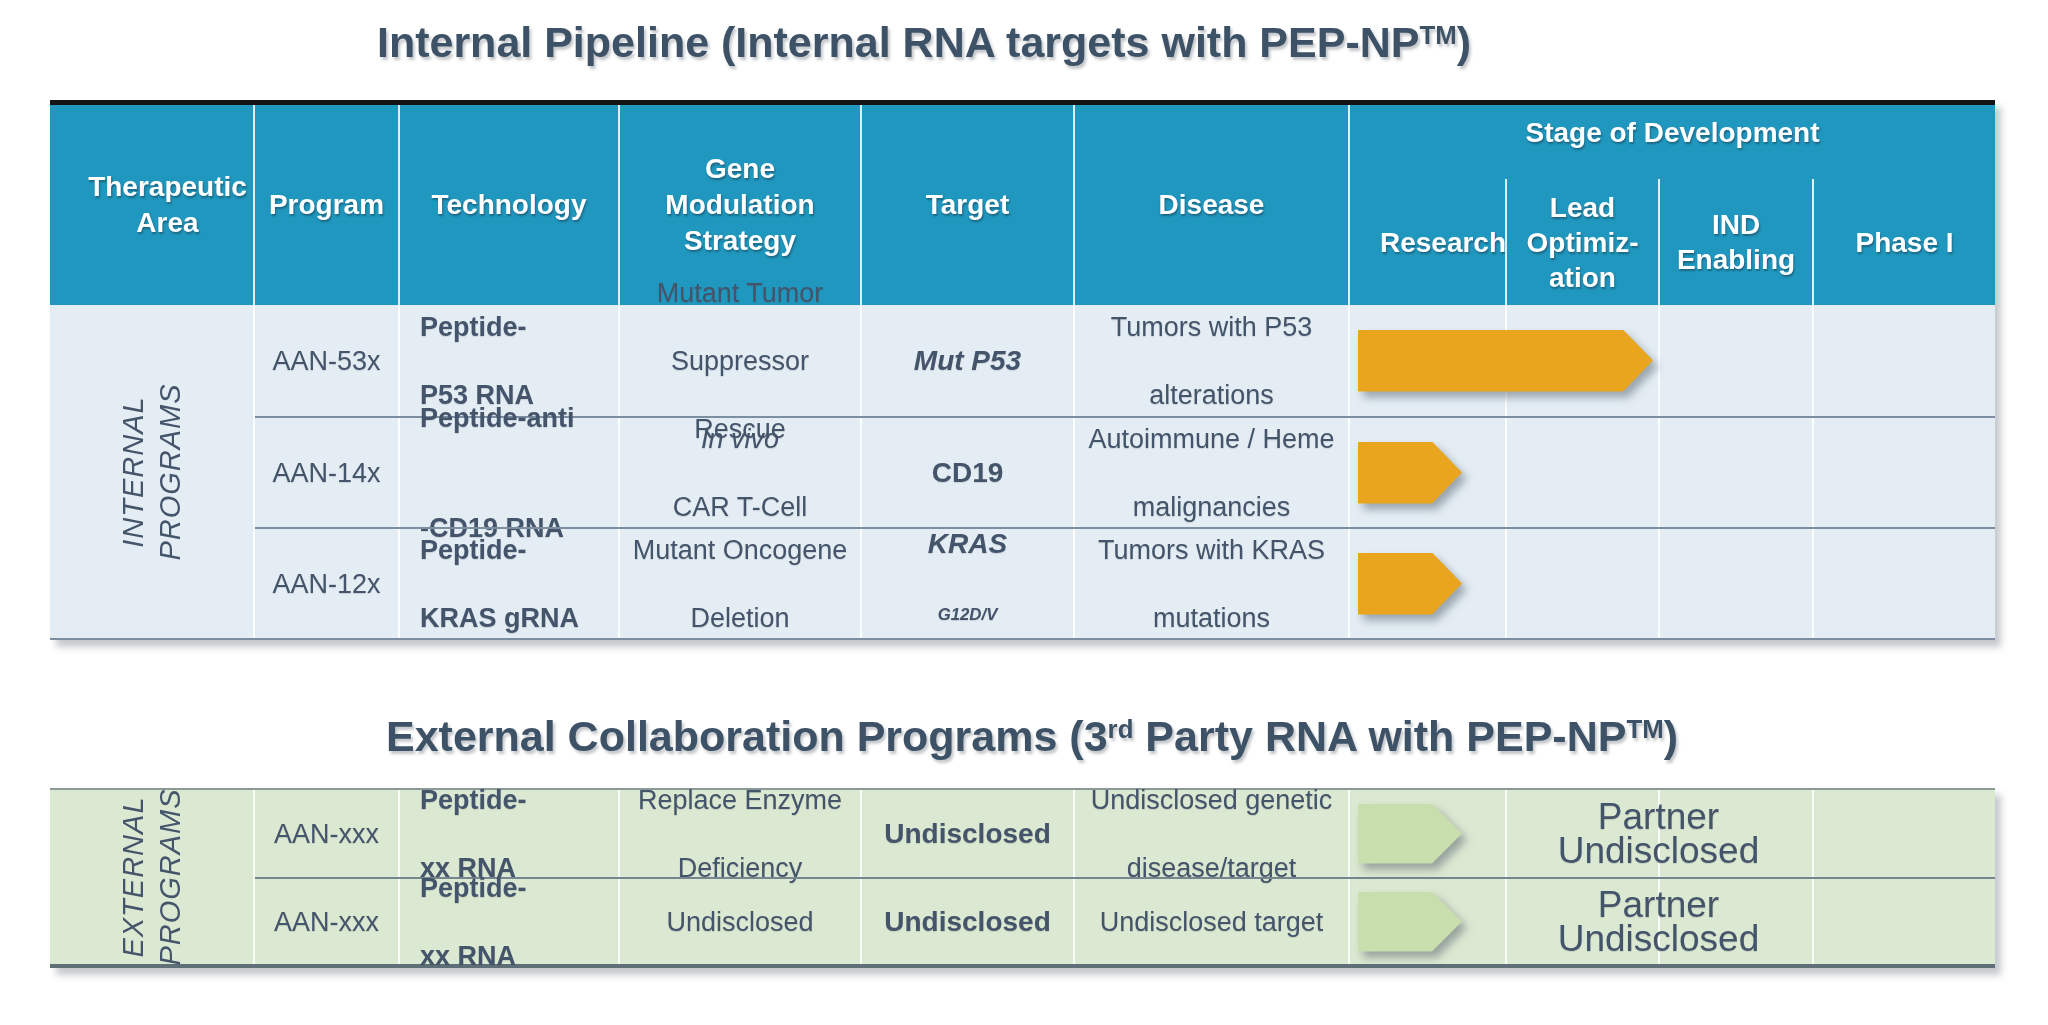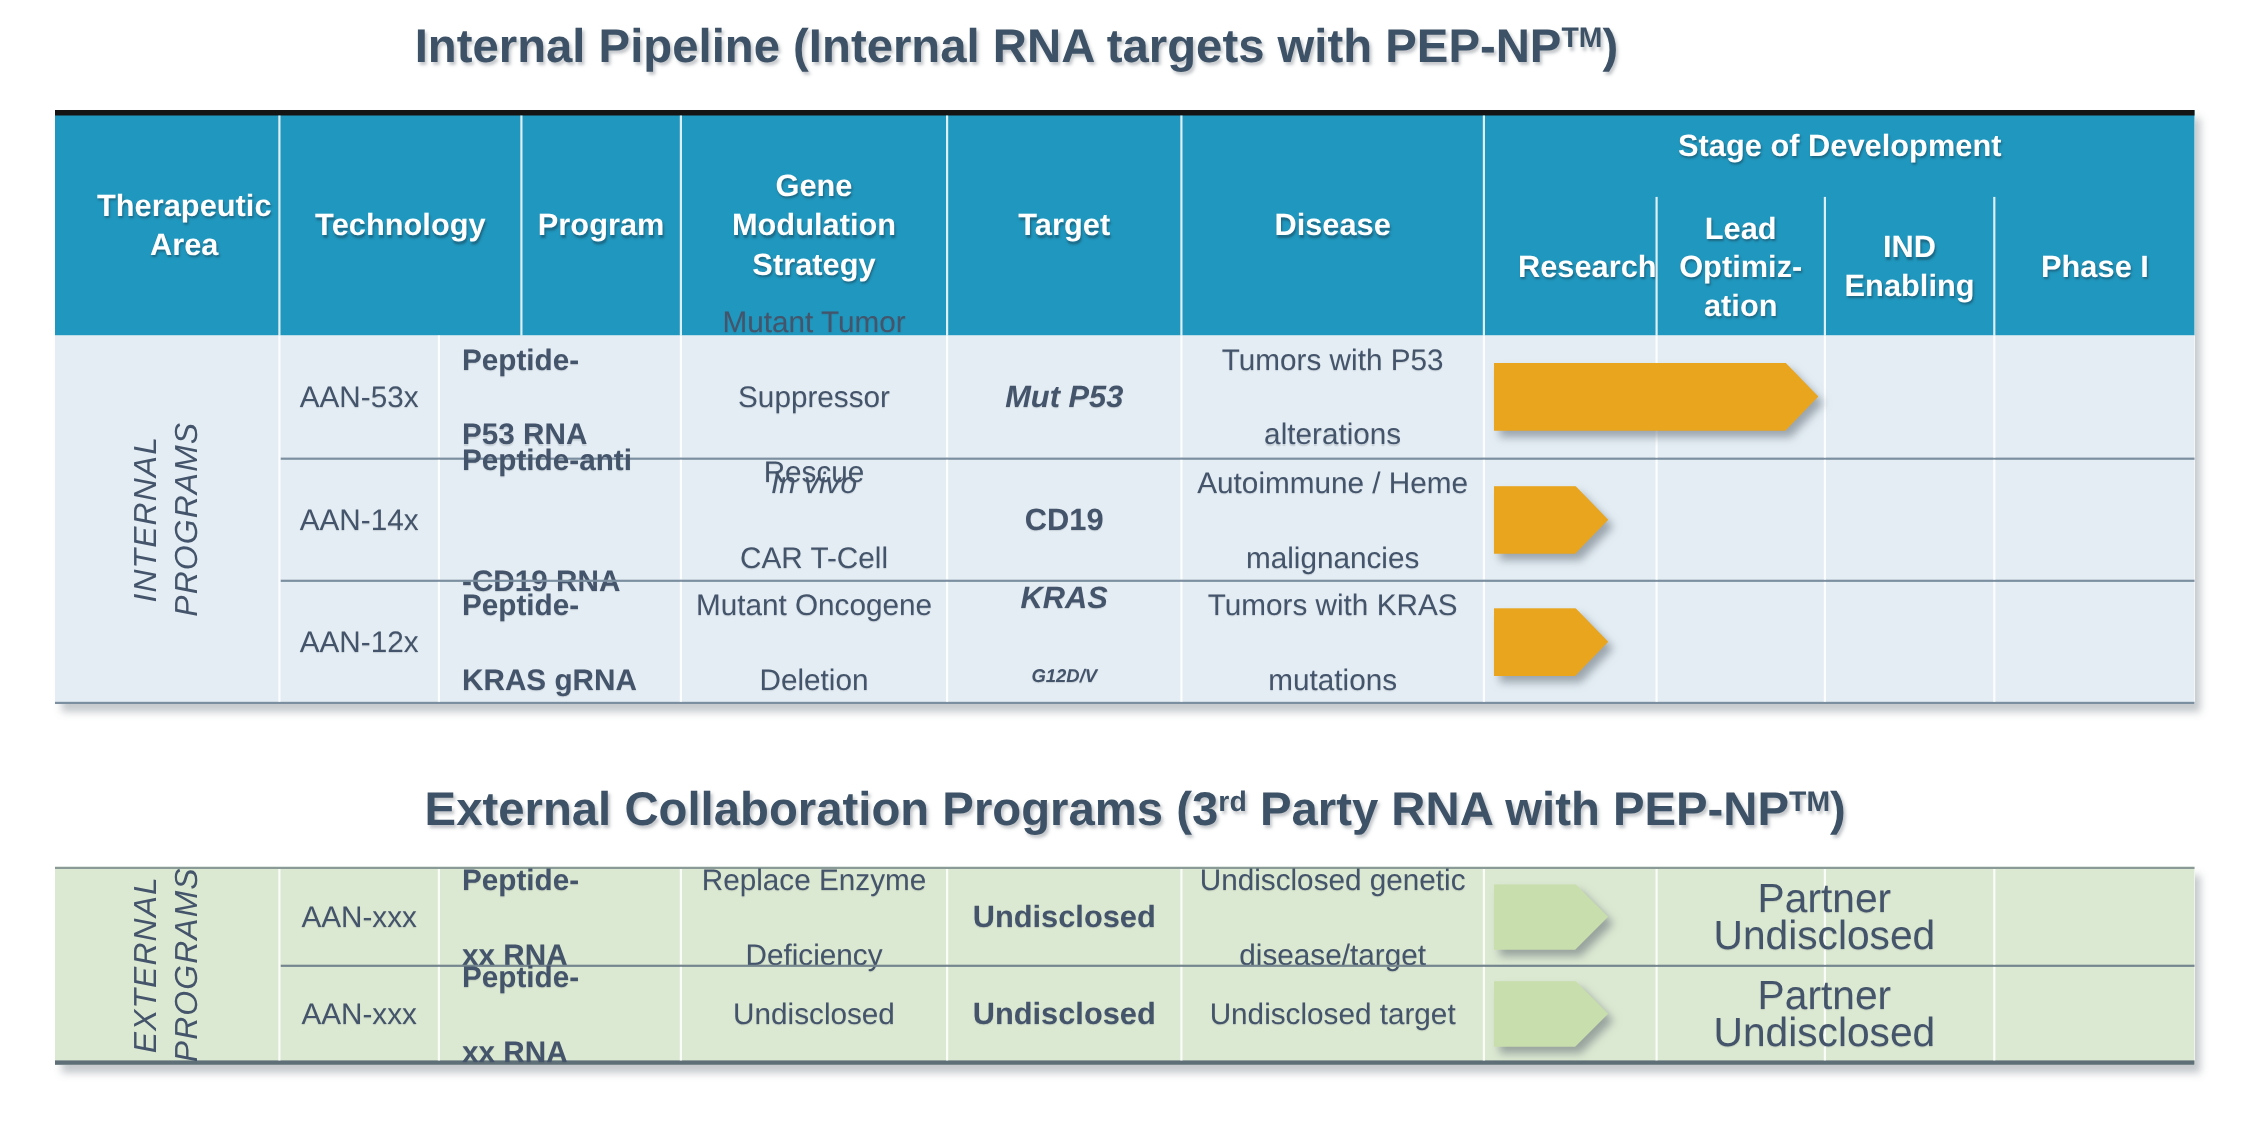--- a/index.html
+++ b/index.html
@@ -71,22 +71,22 @@
 <body>
 
 <div id="page">
 
   <div class="title" id="title-internal"><span class="run">Internal Pipeline (Internal RNA targets with PEP-NP</span><span class="run sup">TM</span><span class="run">)</span></div>
   <div class="title" id="title-external"><span class="run">External Collaboration Programs (3</span><span class="run sup">rd</span><span class="run"> Party RNA with PEP-NP</span><span class="run sup">TM</span><span class="run">)</span></div>
 
   <div class="table-sec" id="sec-internal">
     <div class="hdr">
       <div class="hcell w-ta">Therapeutic<br>Area</div>
+      <div class="hcell w-prog">Program</div>
       <div class="hcell w-tech">Technology</div>
-      <div class="hcell w-prog">Program</div>
       <div class="hcell w-gene">Gene<br>Modulation<br>Strategy</div>
       <div class="hcell w-targ">Target</div>
       <div class="hcell w-dis">Disease</div>
       <div class="stage-group">
         <div class="stage-title">Stage of Development</div>
         <div class="stage-subs">
           <div class="scell sw-0">Research</div>
           <div class="scell sw-1">Lead<br>Optimiz-<br>ation</div>
           <div class="scell sw-2">IND<br>Enabling</div>
           <div class="scell sw-3">Phase I</div>

